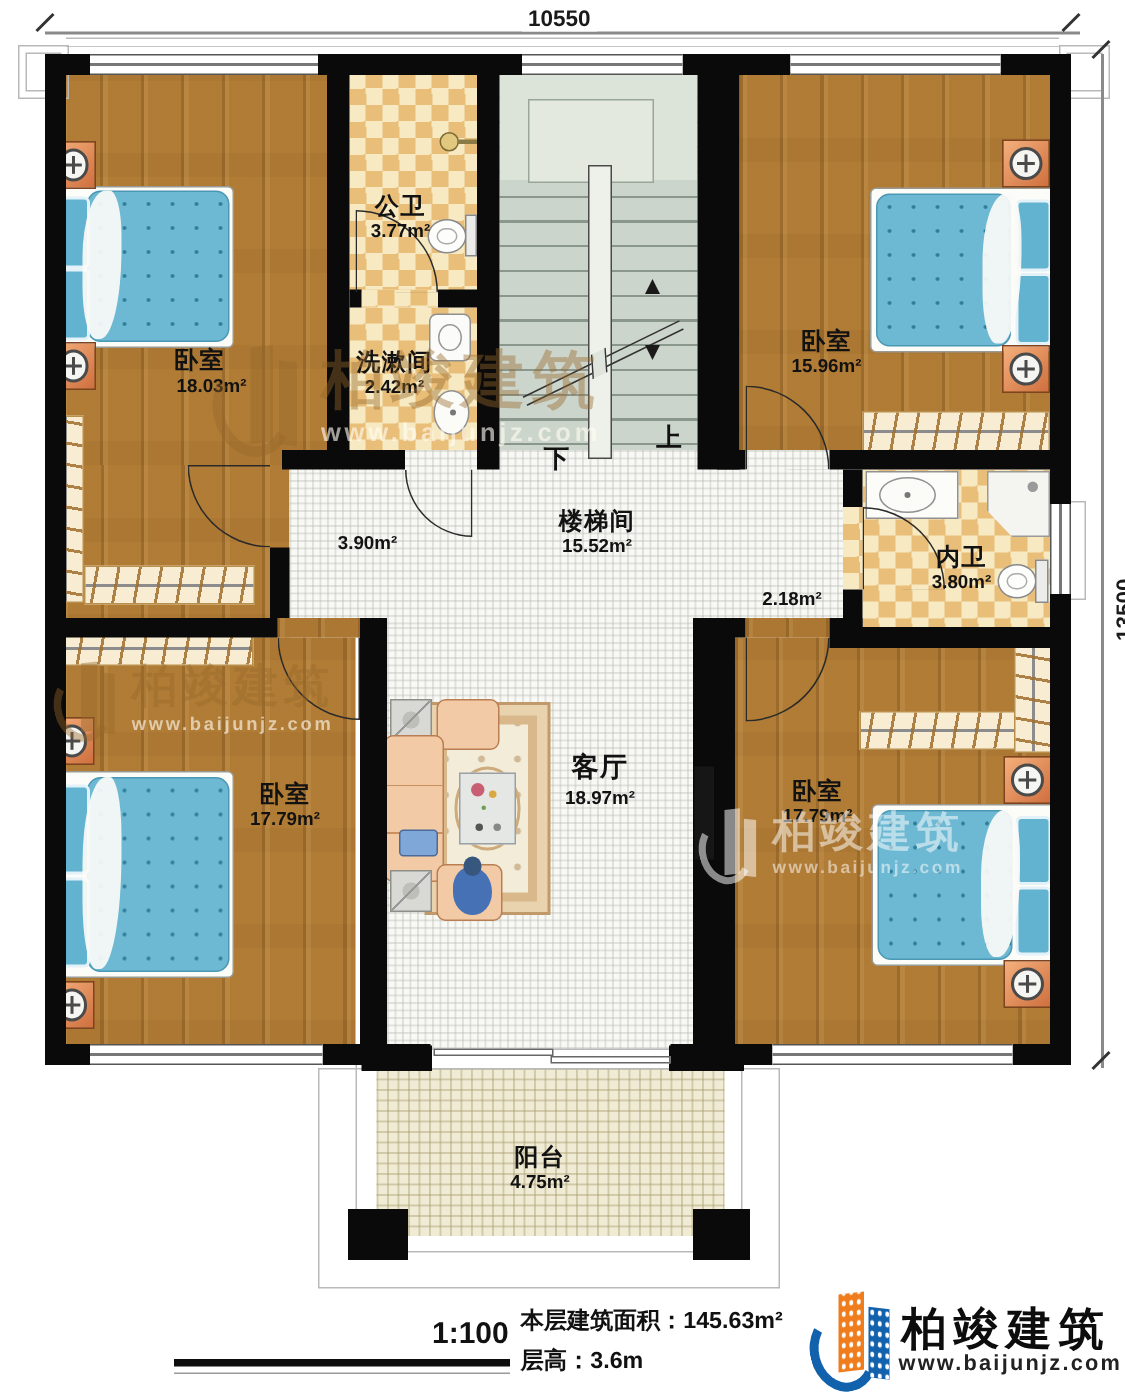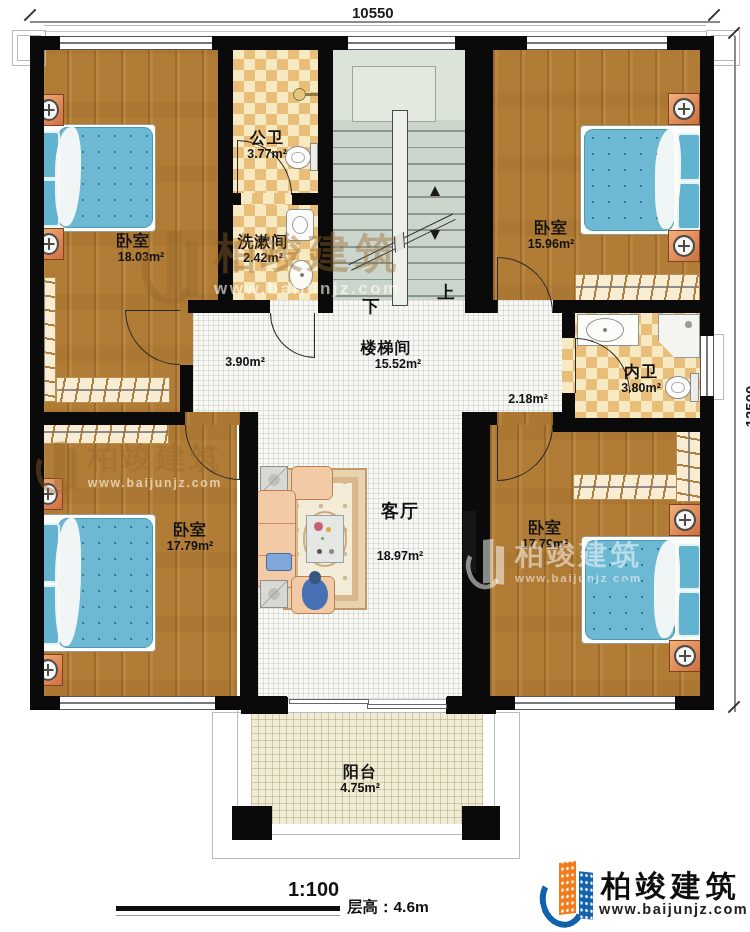--- a/index.html
+++ b/index.html
@@ -288,28 +288,28 @@
   </div>
 
   <div class="rlabel" style="left:133px;top:241px">卧室</div>
   <div class="ralabel" style="left:141px;top:257px">18.03m²</div>
   <div class="rlabel" style="left:267px;top:138px">公卫</div>
   <div class="ralabel" style="left:267px;top:154px">3.77m²</div>
   <div class="rlabel" style="left:263px;top:242px">洗漱间</div>
   <div class="ralabel" style="left:263px;top:258px">2.42m²</div>
   <div class="rlabel" style="left:551px;top:228px">卧室</div>
   <div class="ralabel" style="left:551px;top:244px">15.96m²</div>
-  <div class="rlabel" style="left:386px;top:348px">楼梯间</div>
+  <div class="rlabel" style="left:398px;top:348px">楼梯间</div>
   <div class="ralabel" style="left:398px;top:364px">15.52m²</div>
   <div class="ralabel" style="left:245px;top:362px">3.90m²</div>
   <div class="ralabel" style="left:528px;top:399px">2.18m²</div>
   <div class="rlabel" style="left:641px;top:372px">内卫</div>
   <div class="ralabel" style="left:641px;top:388px">3.80m²</div>
   <div class="rlabel" style="left:400px;top:511px;font-size:18px">客厅</div>
-  <div class="ralabel" style="left:400px;top:556px">18.97m²</div>
+  <div class="ralabel" style="left:400px;top:532px">18.97m²</div>
   <div class="rlabel" style="left:190px;top:530px">卧室</div>
   <div class="ralabel" style="left:190px;top:546px">17.79m²</div>
   <div class="rlabel" style="left:545px;top:528px">卧室</div>
   <div class="ralabel" style="left:545px;top:544px">17.79m²</div>
   <div class="rlabel" style="left:360px;top:772px">阳台</div>
   <div class="ralabel" style="left:360px;top:788px">4.75m²</div>
 
   <div class="wm wm-tan" style="left:142px;top:226px">
     <div class="wmlogo">
         <i class="warc"></i>
@@ -340,22 +340,25 @@
       </div>
     <div>
       <div class="wmname">柏竣建筑</div>
       <div class="wmsite">www.baijunjz.com</div>
     </div>
   </div>
 
   <div class="fscale" style="left:288px;top:878px">1:100</div>
   <div class="fline" style="left:116px;top:906px;width:224px;height:5px"></div>
   <div class="fline2" style="left:116px;top:915px;width:224px;height:1px"></div>
+  <div class="finfo" style="left:347px;top:870px">
+    <span>本层建筑面积：</span><span>145.63m²</span>
+  </div>
   <div class="finfo" style="left:347px;top:897px">
-    <span>层高：</span><span>4.6m</span>
+    <span>层高：</span><span>3.6m</span>
   </div>
   <div class="bicon" style="left:543px;top:860px;width:52px;height:62px">
     <i class="b-arc"></i>
       <i class="b-or"></i>
       <i class="b-bl"></i>
   </div>
   <div class="bname" style="left:601px;top:866px">柏竣建筑</div>
   <div class="bsite" style="left:599px;top:901px">www.baijunjz.com</div>
 
 </div>

